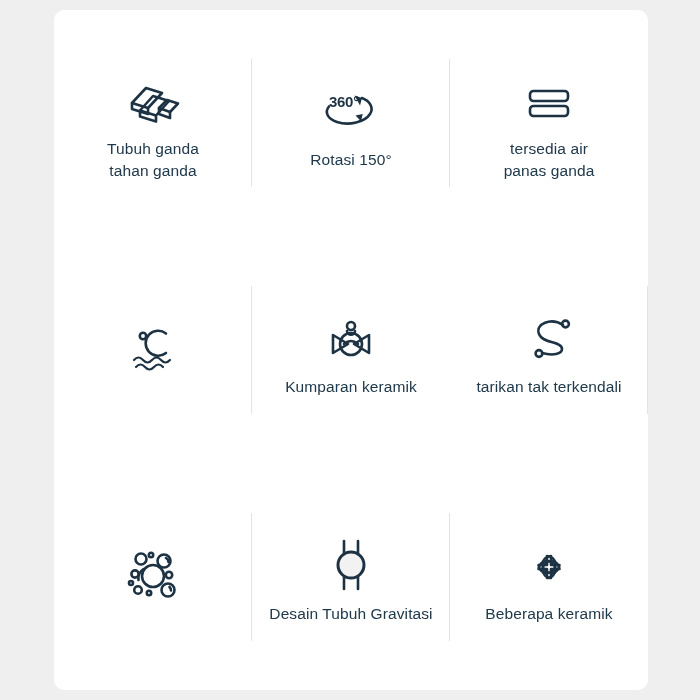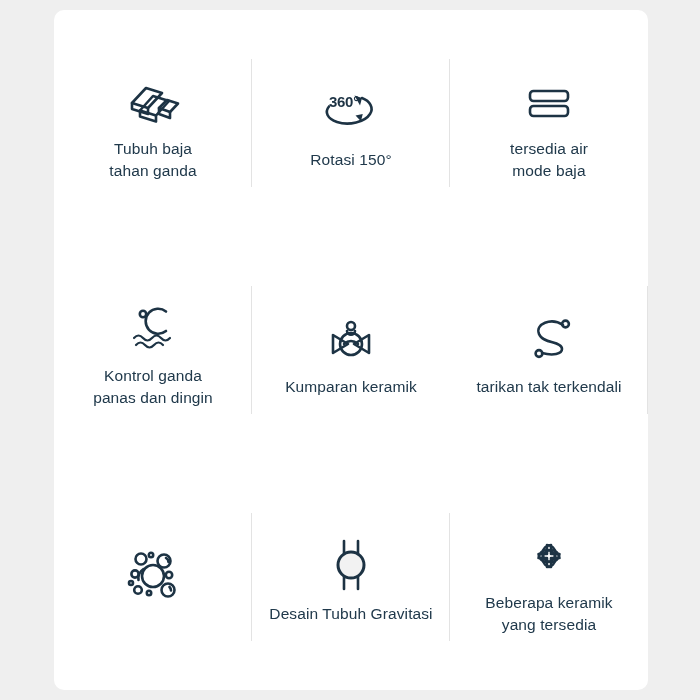--- a/index.html
+++ b/index.html
@@ -105,21 +105,21 @@
             <path d="M10 27 L24 12 L40 17 L26 32 Z"></path>
             <path d="M10 27 L10 33 L26 38 L26 32"></path>
             <path d="M18 34.5 L31 20 L47 25 L34 39.5 Z"></path>
             <path d="M18 34.5 L18 40.5 L34 45.5 L34 39.5"></path>
             <path d="M37 32 L45 24 L56 27.5 L48 36 Z"></path>
             <path d="M37 32 L37 38 L48 42 L48 36"></path>
           </g>
         </svg>
       </div>
       <div class="label">
-        <div>Tubuh baja</div>
+        <div>Tubuh ganda</div>
         <div>tahan ganda</div>
       </div>
       <div class="vdiv right"></div>
     </div>
 
     <div class="cell">
       <div class="icon">
         <svg width="66" height="52" viewBox="0 0 66 52">
           <path class="stroke" d="M44 13 C52 16 56 23 52 29 C47 37 31 41 19 37 C9 33.5 6.5 27 11 21.5"></path>
           <path class="fill-dark" d="M44 13 L36.5 10.5 L42 20.5 Z"></path>
@@ -137,38 +137,34 @@
       <div class="icon">
         <svg width="60" height="46" viewBox="0 0 60 46">
           <g class="stroke" stroke-width="3.4">
             <rect x="11" y="11" width="38" height="10" rx="3.5"></rect>
             <rect x="11" y="26" width="38" height="10" rx="3.5"></rect>
           </g>
         </svg>
       </div>
       <div class="label">
         <div>tersedia air</div>
-        <div>mode baja</div>
+        <div>panas ganda</div>
       </div>
     </div>
 
     <div class="cell">
       <div class="icon">
         <svg width="62" height="50" viewBox="0 0 62 50">
           <circle class="stroke" cx="21" cy="11" r="3.2"></circle>
           <path class="stroke" stroke-width="3" d="M44 8.5 A12.5 12.5 0 1 0 44 28"></path>
           <g class="stroke-thin" stroke-width="2.4">
             <path d="M12 35 q4.5 -5 9 0 t9 0 t9 0 t9 0"></path>
             <path d="M14 42 q4.5 -5 9 0 t9 0 t9 0"></path>
           </g>
         </svg>
-      </div>
-      <div class="label">
-        <div>Kontrol ganda</div>
-        <div>panas dan dingin</div>
       </div>
       <div class="vdiv right"></div>
     </div>
 
     <div class="cell">
       <div class="icon">
         <svg width="62" height="50" viewBox="0 0 62 50">
           <circle class="stroke" cx="31" cy="12" r="4" stroke-width="3"></circle>
           <path class="stroke" stroke-width="3" d="M27 17 C27 22 35 22 35 17"></path>
           <circle class="stroke" cx="31" cy="30" r="11" stroke-width="3"></circle>
@@ -243,18 +239,17 @@
           <g class="stroke" stroke-width="3">
             <path d="M29 26 L29 17 A8.5 8.5 0 1 1 20.5 26 Z"></path>
             <path d="M33 26 L33 17 A8.5 8.5 0 1 0 41.5 26 Z"></path>
             <path d="M29 30 L29 39 A8.5 8.5 0 1 0 20.5 30 Z"></path>
             <path d="M33 30 L33 39 A8.5 8.5 0 1 1 41.5 30 Z"></path>
           </g>
         </svg>
       </div>
       <div class="label">
         <div>Beberapa keramik</div>
-        <div>yang tersedia</div>
       </div>
     </div>
 
   </div>
 </div>
 
 </body></html>

